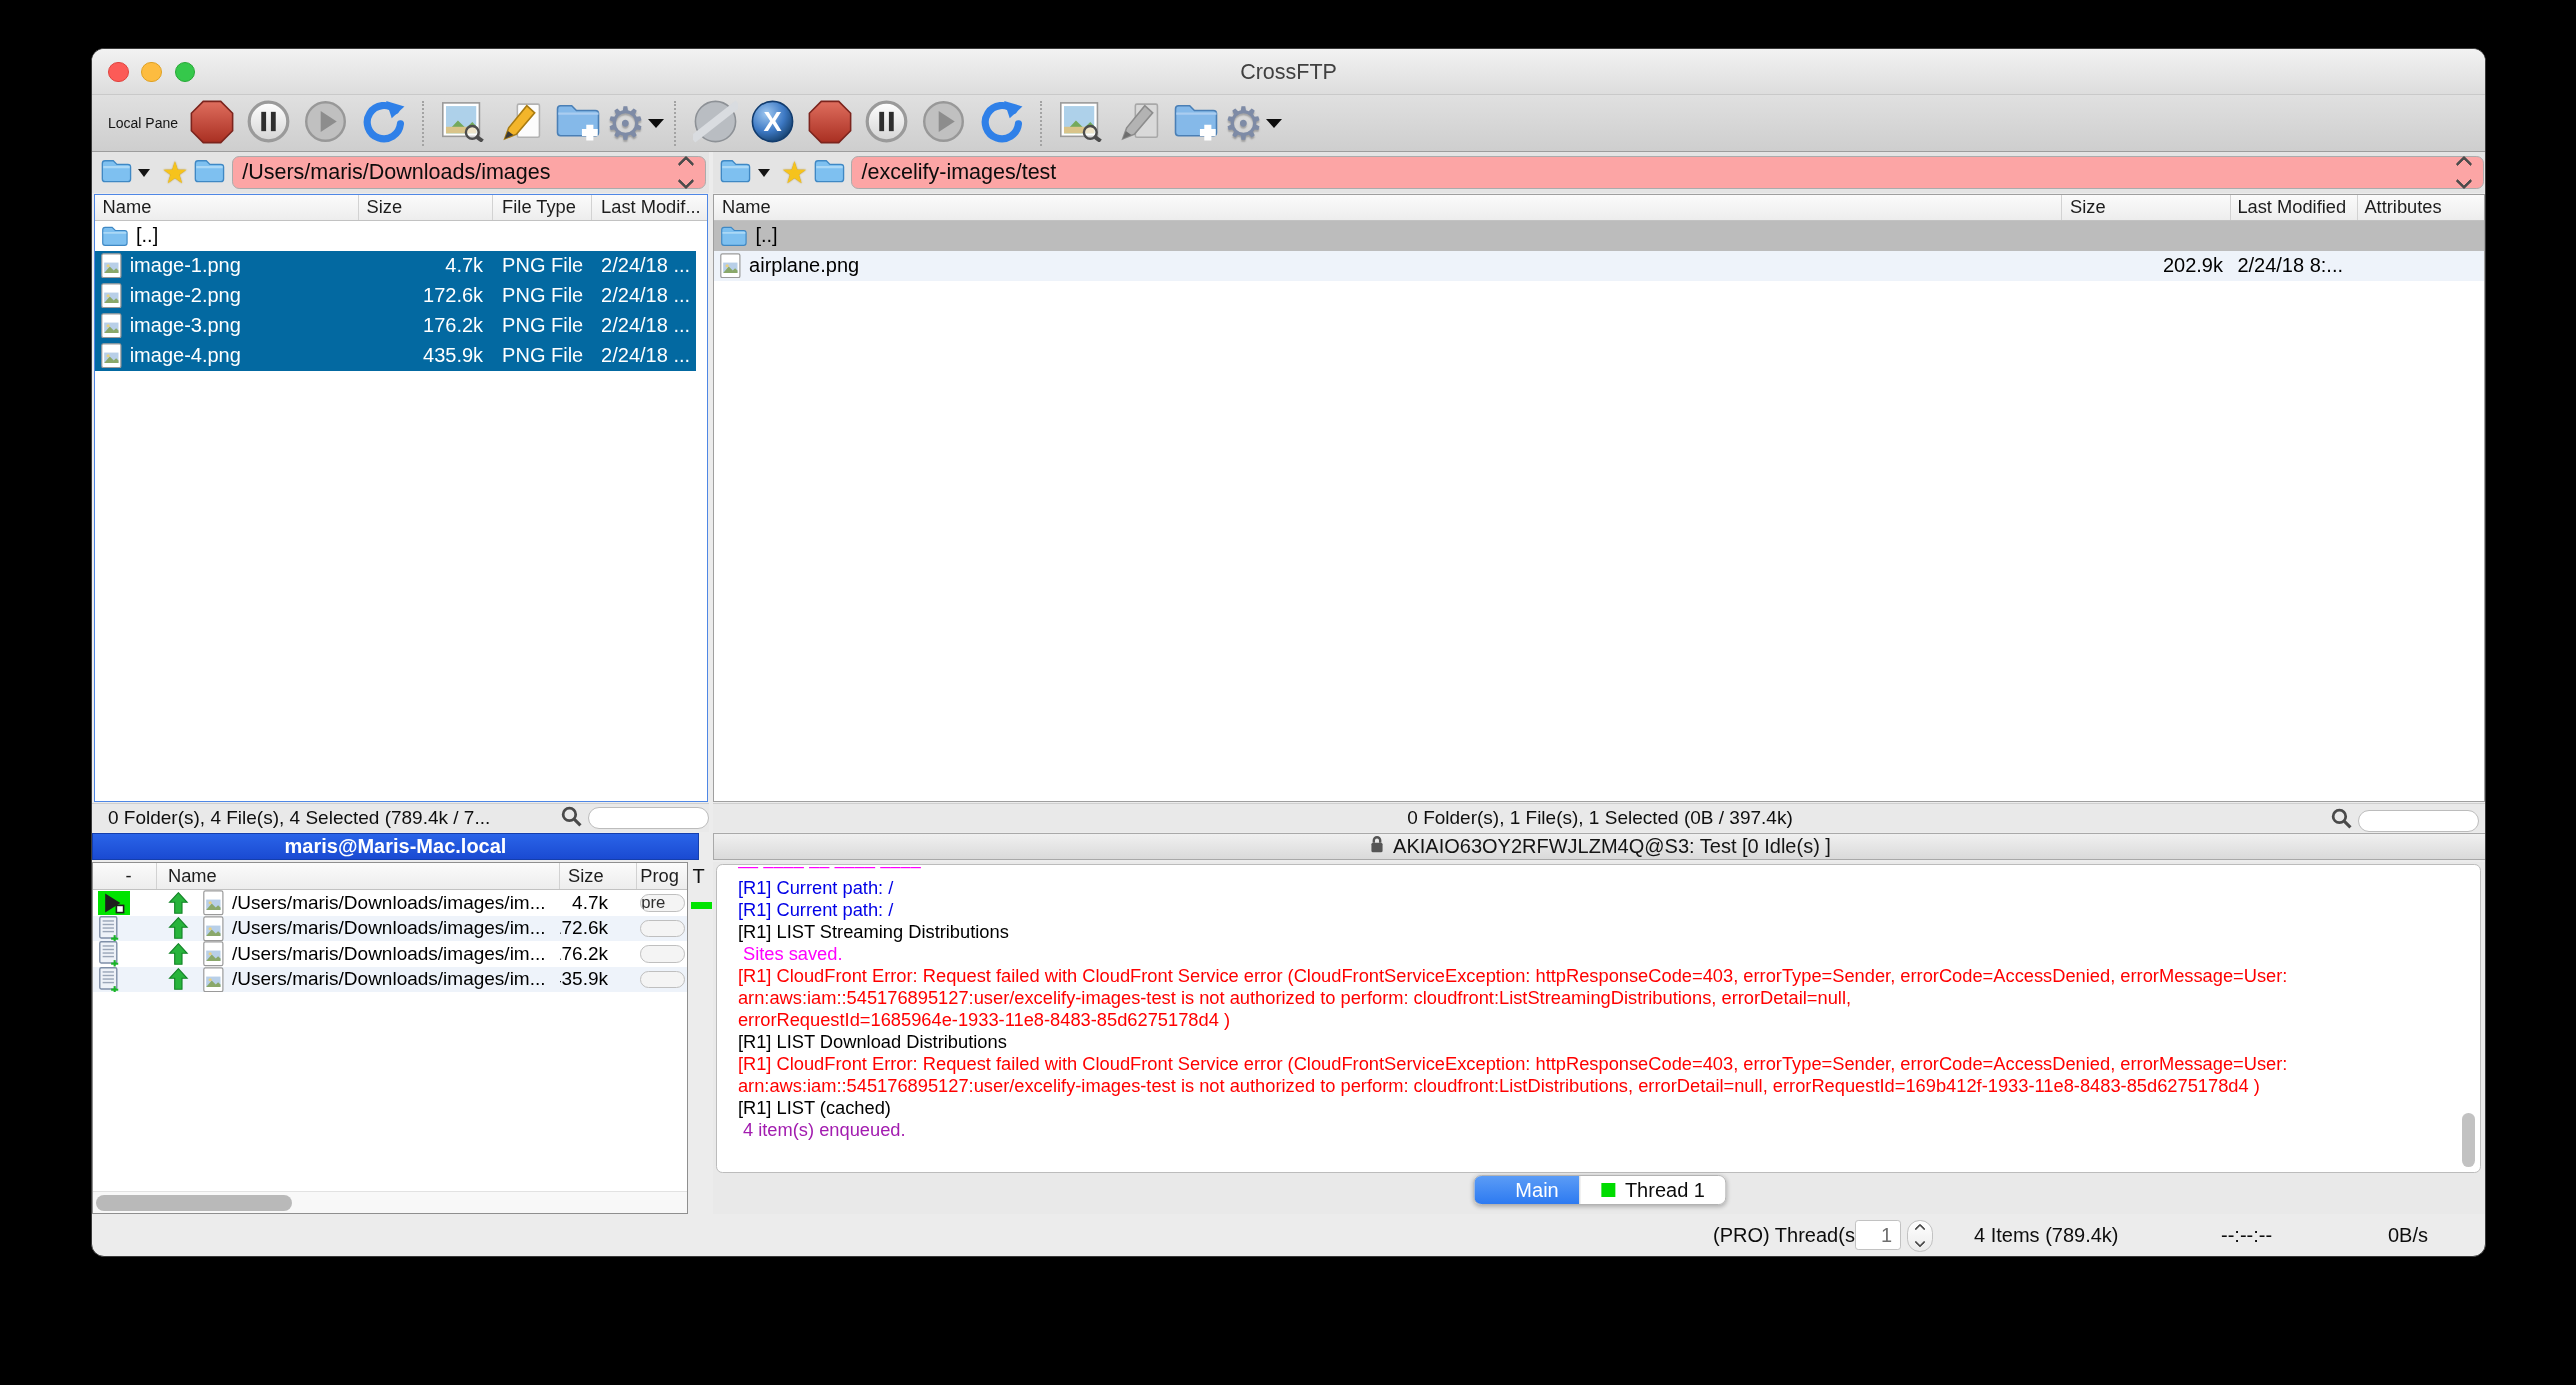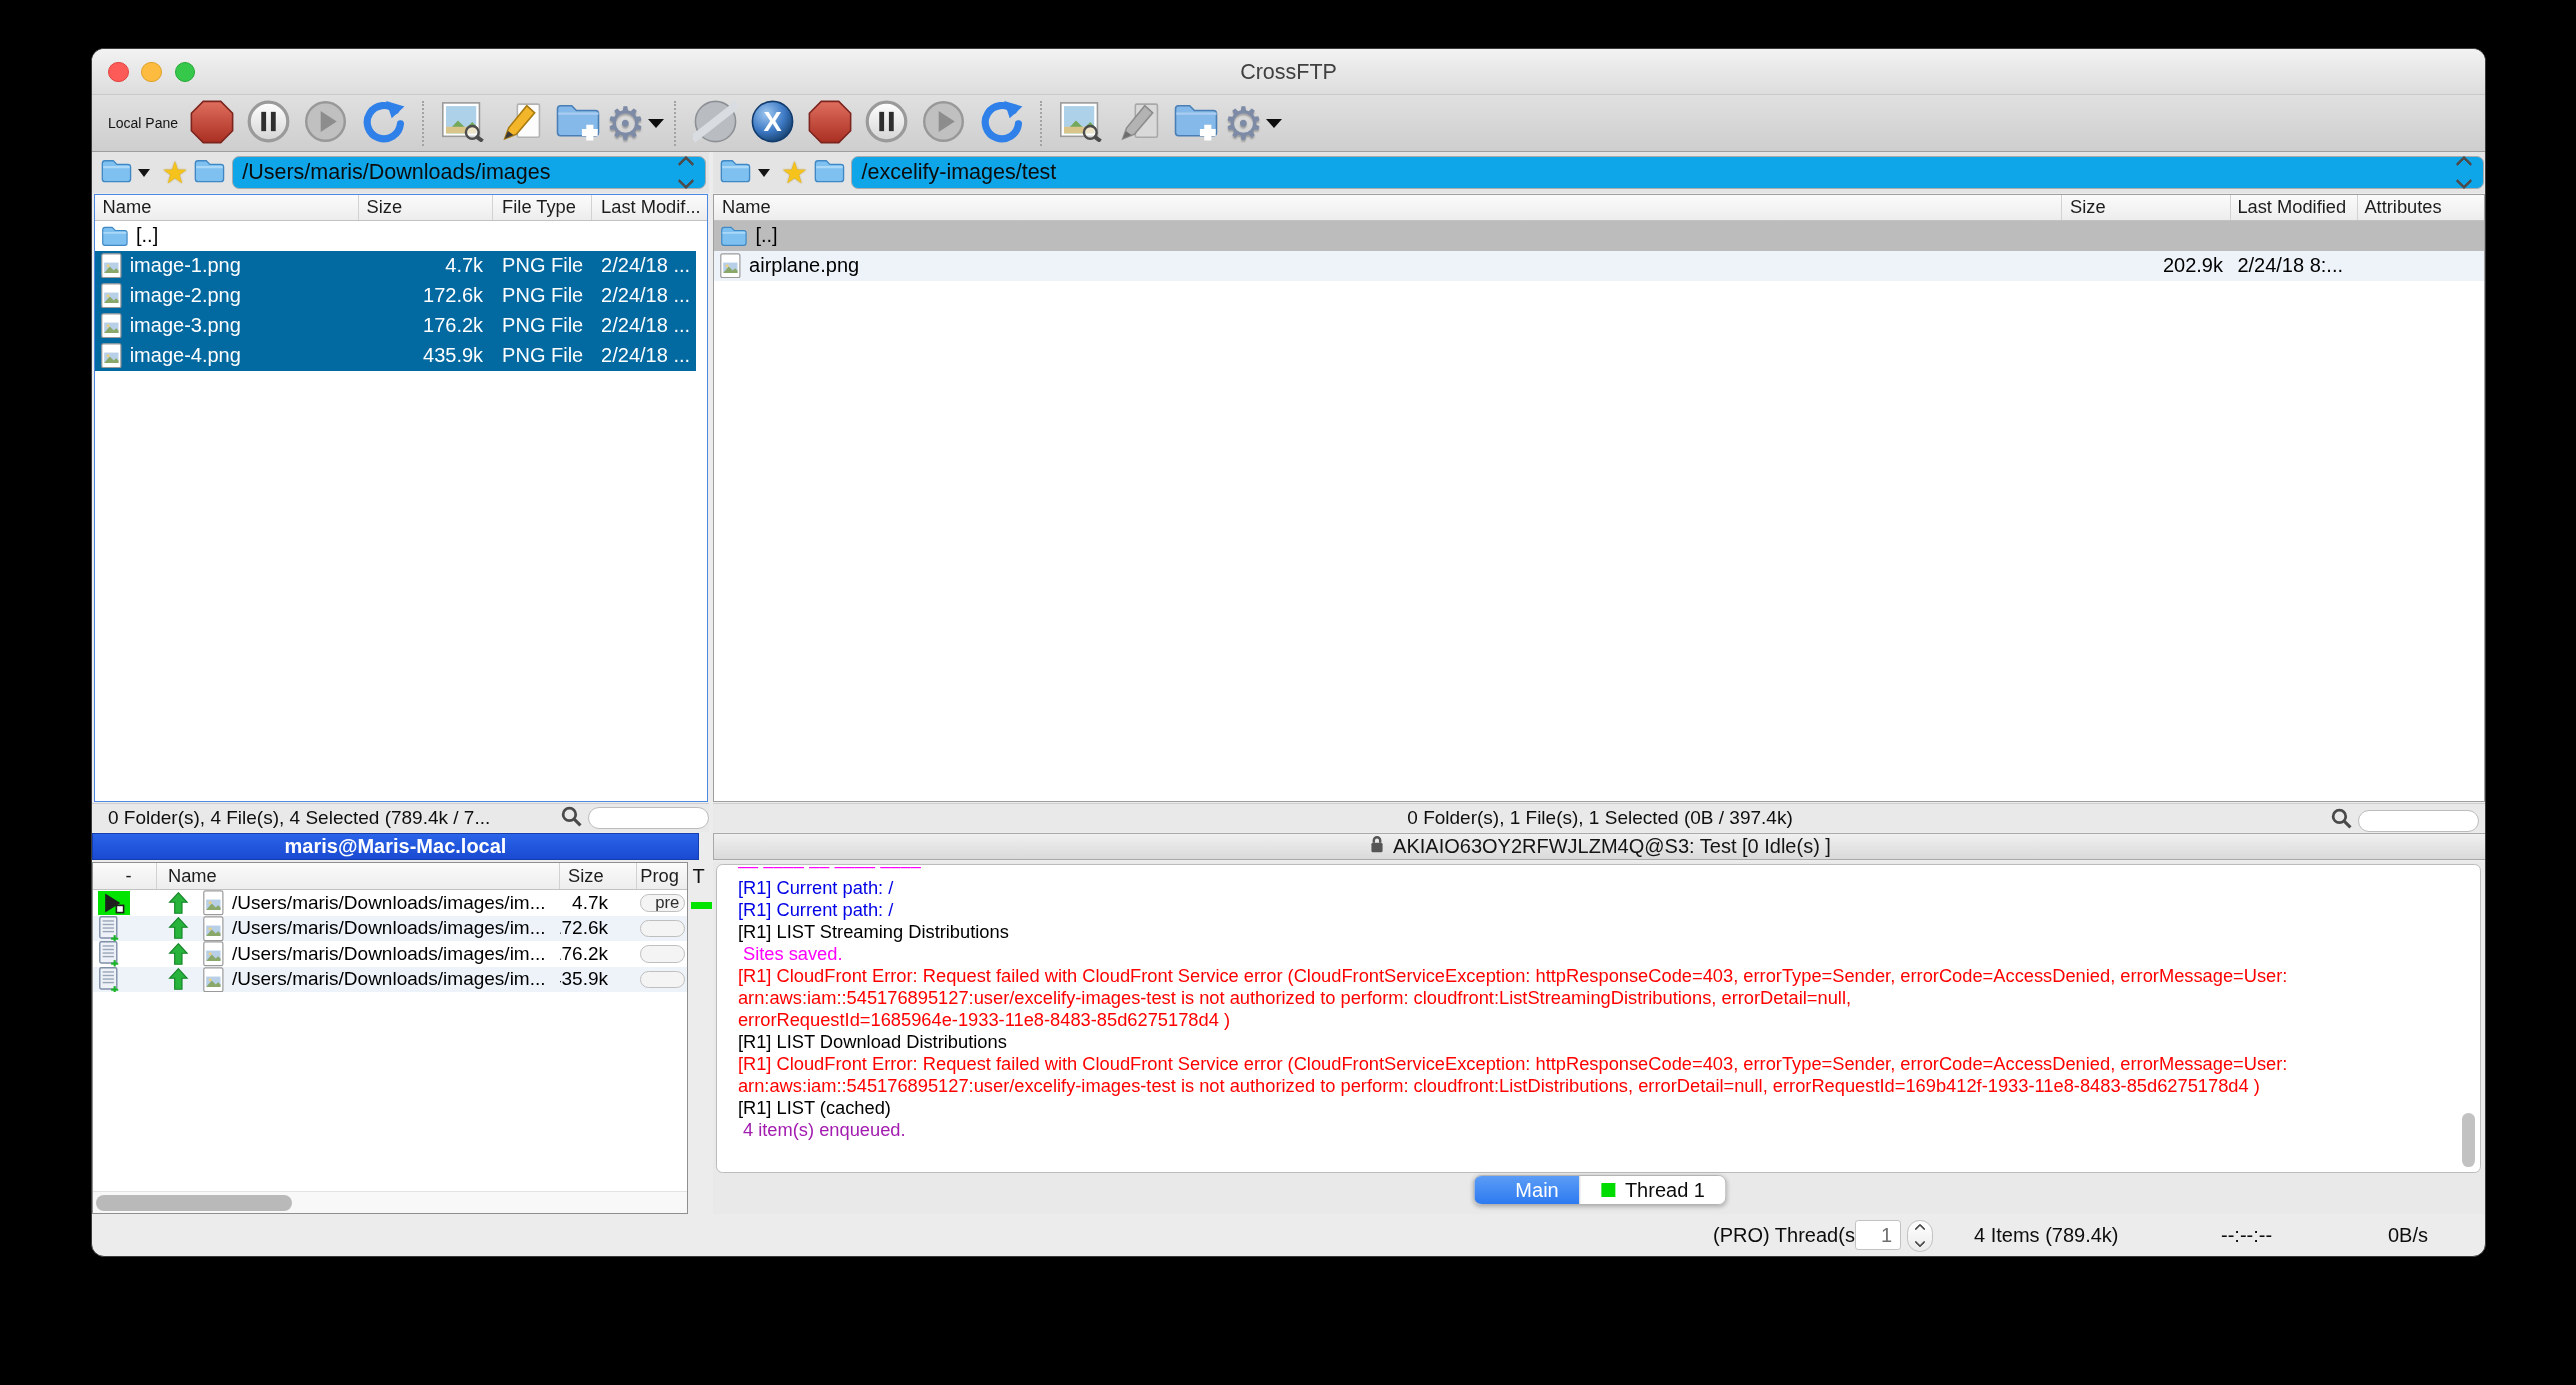--- a/index.html
+++ b/index.html
@@ -36,21 +36,21 @@
 
   
   .pathbar { position:absolute; top:103px; height:41px; display:flex; align-items:center;
              background:#e4e4e4; }
   #pathbar-local  { left:0; width:617px; padding-left:8px; }
   #pathbar-remote { left:621px; width:1774px; padding-left:6.4px; }
   .pb-dd { width:0; height:0; border-left:6.4px solid transparent; border-right:6.4px solid transparent;
            border-top:8px solid #141414; margin:0 6.4px; }
   .star-glyph { font-family:"DejaVu Sans","Liberation Sans",sans-serif; font-size:30px; line-height:1;
                 color:#f6c31c; text-shadow:0 0 1.6px #a87d00; margin:0 4.8px; }
-  .pb-field { flex:1; height:33px; background:#0ea5e9; border:0.8px solid #ababab; border-radius:7.2px;
+  .pb-field { flex:1; height:33px; background:#fca5a5; border:0.8px solid #ababab; border-radius:7.2px;
               display:flex; align-items:center; font-size:21.5px; color:#0c0c0c;
               padding:0 8px 0 9.5px; margin-left:6.4px; margin-right:3.2px; }
   .pb-chev { margin-left:auto; display:flex; flex-direction:column; gap:5.6px; padding-right:4.8px; }
   .chev-up   { width:12px; height:12px; border-left:3.2px solid #4c4c4c; border-top:3.2px solid #4c4c4c;
                transform:rotate(45deg); border-radius:1.6px; }
   .chev-down { width:12px; height:12px; border-left:3.2px solid #4c4c4c; border-top:3.2px solid #4c4c4c;
                transform:rotate(225deg); border-radius:1.6px; }
 
   
   .ftable { position:absolute; top:145px; background:#fff; overflow:hidden; }
@@ -108,21 +108,21 @@
   .q-name { width:403px; padding-left:4.8px; }
   #queue .th.q-name { padding-left:11px; }
   .q-size { width:77px; justify-content:flex-end; padding-right:29px; }
   #queue .th.q-size { justify-content:flex-start; padding-left:8px; padding-right:0; }
   .q-prog { flex:1; padding-left:3.2px; border-right:none; }
   .q-row { height:25.5px; display:flex; align-items:center; font-size:19px; color:#000; }
   .q-row.stripe { background:#eef3fa; }
   .q-row .cell { height:25.5px; }
   .q-row .st-cell { width:64px; display:flex; justify-content:flex-start; padding-left:4.8px; }
   .pill { width:45px; height:17.5px; border:0.8px solid #bfbfbf; border-radius:8.8px; background:#f4f4f4;
-          font-size:16.7px; color:#2e2e2e; display:flex; align-items:center; padding-left:14px;
+          font-size:16.7px; color:#2e2e2e; display:flex; align-items:center; padding-left:0;
           overflow:hidden; flex:none; }
   .q-scroll { position:absolute; left:0; right:0; bottom:0; height:22px; background:#f8f8f8;
               border-top:0.8px solid #e2e2e2; }
   .q-thumb { position:absolute; left:3.2px; top:3.2px; width:196px; height:16px; border-radius:8px;
              background:#b9b9b9; }
   #t-strip { position:absolute; left:599px; top:813px; width:21.5px; height:352px; color:#111; }
   #t-strip .t-label { position:absolute; top:3.2px; left:1.6px; font-size:20px; }
   #t-strip .t-dash  { position:absolute; top:40px; left:0; width:20.7px; height:7.2px; }
 
   

